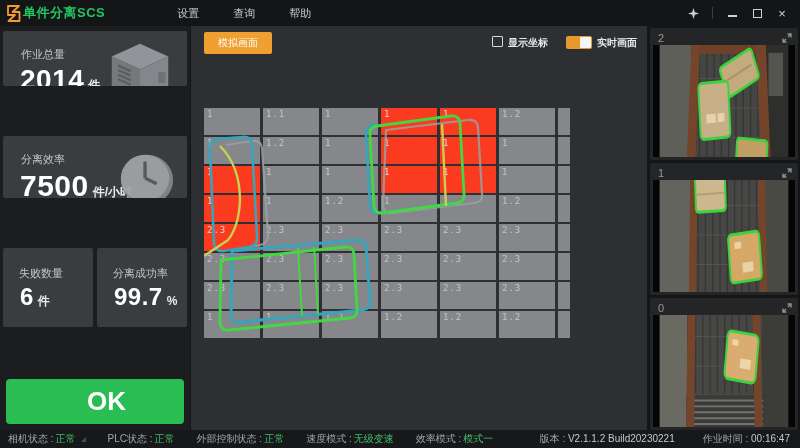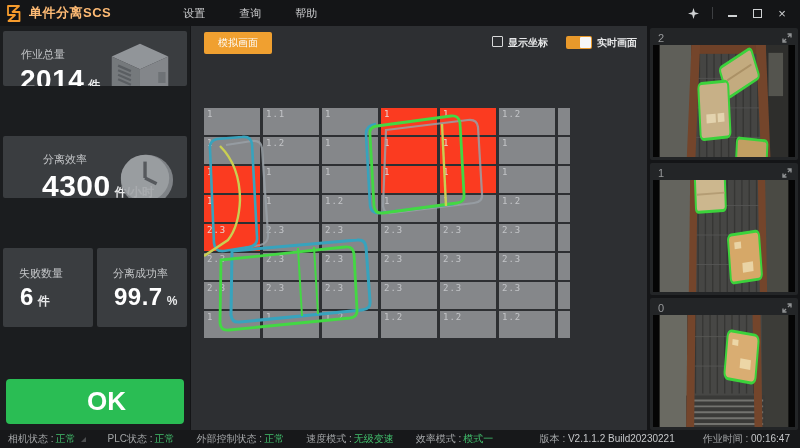--- a/index.html
+++ b/index.html
@@ -3,40 +3,40 @@
 <meta charset="utf-8">
 <style>
   * { margin:0; padding:0; box-sizing:border-box; }
   html,body { background:#000; }
   body { font-family:"Liberation Sans", sans-serif; }
   .app { position:relative; width:800px; height:448px; background:#141517; overflow:hidden; color:#dcdee0; }
 
   
   .titlebar { position:absolute; top:0; left:0; width:800px; height:26px; background:#141517; display:flex; align-items:center; }
   .logo { width:17px; height:17px; margin-left:6px; }
-  .app-title { font-size:13px; font-weight:bold; color:#fdba74; margin-left:6px; letter-spacing:.5px; }
+  .app-title { font-size:13px; font-weight:bold; color:#22c55e; margin-left:0; letter-spacing:.5px; }
   .menu { display:flex; margin-left:72px; gap:34px; }
   .menu-item { font-size:11px; color:#c9cacc; cursor:default; }
   .win-controls { margin-left:auto; display:flex; align-items:center; gap:9px; padding-right:10px; }
   .win-sep { width:1px; height:12px; background:#3d3f42; margin:0 2px; }
   .wc-btn { width:16px; height:16px; display:flex; align-items:center; justify-content:center; color:#cfd1d3; }
   .min-glyph { width:9px; height:2px; background:#cfd1d3; margin-top:6px; }
   .max-glyph { width:9px; height:9px; border:1.5px solid #cfd1d3; }
   .close-glyph { font-size:13px; line-height:1; color:#cfd1d3; }
 
   
   .main { position:absolute; top:26px; left:0; width:800px; height:404px; display:flex; }
   .sidebar { width:190px; height:100%; padding:5px 3px 0 3px; display:flex; flex-direction:column; background:#1b1d1f;gap:45px; }
   .center { width:456px; height:100%; margin-left:1px; background:#2d2f32; position:relative; }
   .right { flex:1; height:100%; padding:2px 2px 0 3px; display:flex; flex-direction:column; gap:3px; }
 
   
   .card { background:#3a3d40; border-radius:2px; position:relative; overflow:hidden; }
   .card-1 { height:76px; margin-bottom:5px; }
-  .card-2 { height:84px; margin-bottom:5px;padding-left:22px; }
+  .card-2 { height:84px; margin-bottom:5px; }
   .half-row { display:flex; gap:4px; margin-bottom:5px; }
   .card-half { flex:1; height:79px; }
   .card-label { font-size:11px; color:#c3c5c7; padding:16px 0 2px 18px; }
   .card-half .card-label { padding:18px 0 2px 16px; }
   .card-value { padding-left:17px; color:#fff; white-space:nowrap; }
   .card-value .num { font-weight:bold; font-size:28px; letter-spacing:.5px; }
   .card-2 .card-value .num { font-size:30px; }
   .card-half .card-value .num { font-size:24px; }
   .card-value .unit { font-size:12px; font-weight:bold; margin-left:4px; color:#e8e9ea; }
   .card-icon { position:absolute; right:14px; top:10px; opacity:.92; }
@@ -140,21 +140,21 @@
             <line x1="12" y1="37" x2="26" y2="43"></line>
               <line x1="12" y1="42" x2="26" y2="48"></line>
           </g>
           <rect x="56" y="34" width="8" height="12" fill="#74777b"></rect>
         </svg>
       </div>
 
       <div class="card card-2">
         <div class="card-label">分离效率</div>
         <div class="card-value">
-          <span class="num">4300</span><span class="unit">件/小时</span>
+          <span class="num">7500</span><span class="unit">件/小时</span>
         </div>
         <svg class="card-icon" width="58" height="58" viewBox="0 0 60 60">
           <ellipse cx="31" cy="31" rx="27" ry="26" fill="#85888c"></ellipse>
           <ellipse cx="29" cy="29" rx="25" ry="24" fill="#a2a5a9"></ellipse>
           <line x1="29" y1="29" x2="29" y2="12" stroke="#595c60" stroke-width="3.5"></line>
           <line x1="29" y1="29" x2="41" y2="35" stroke="#595c60" stroke-width="3.5"></line>
         </svg>
       </div>
 
       <div class="half-row">

